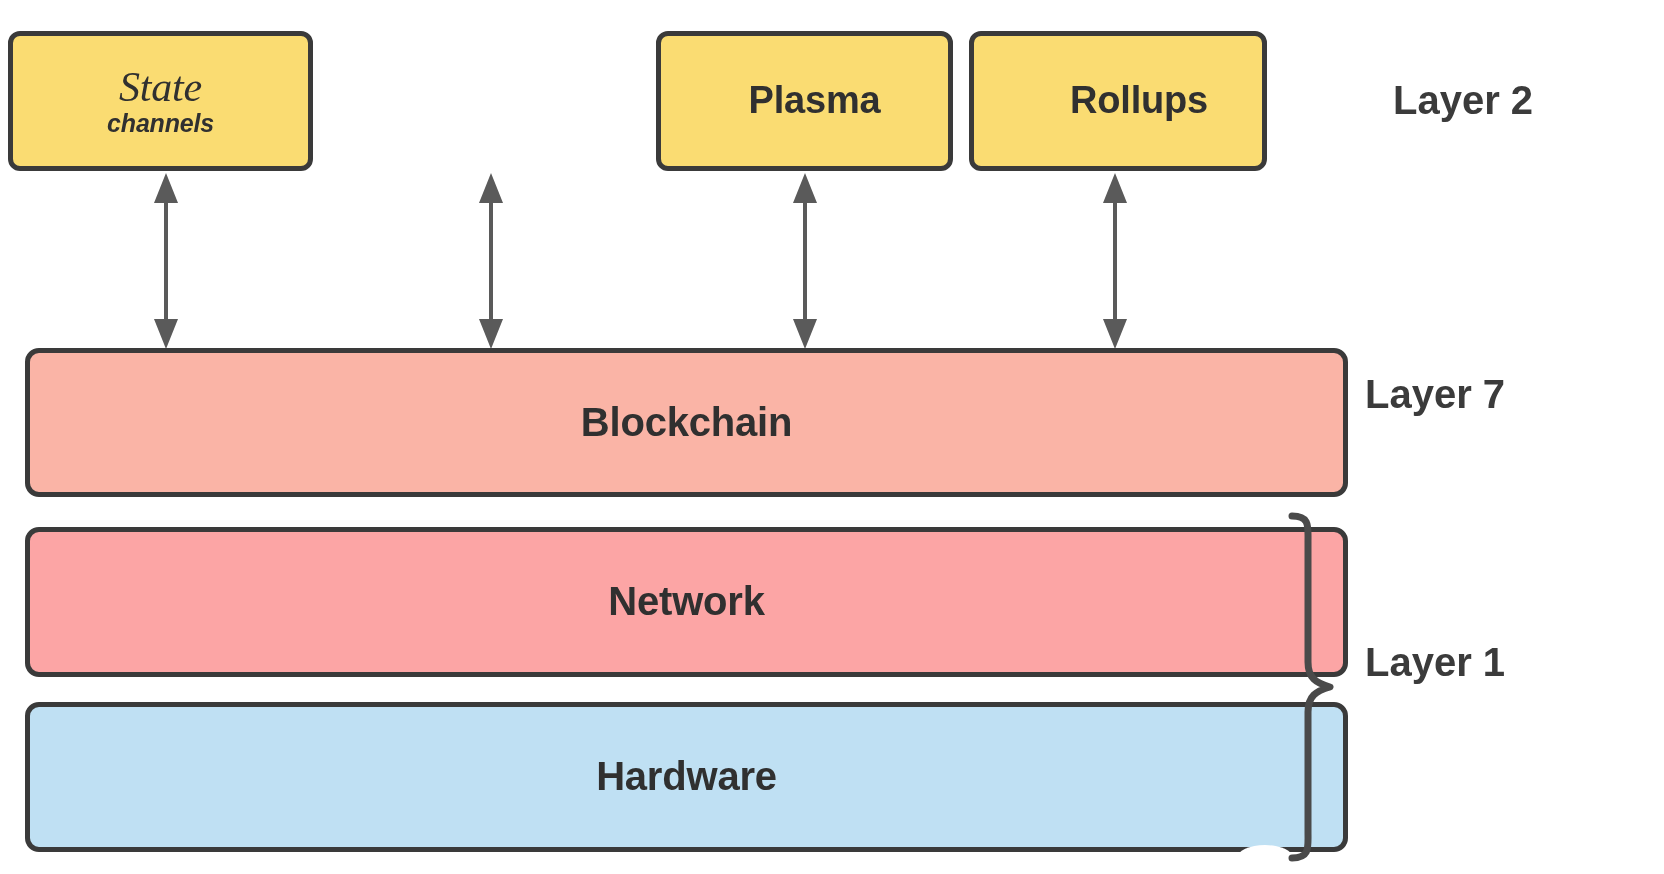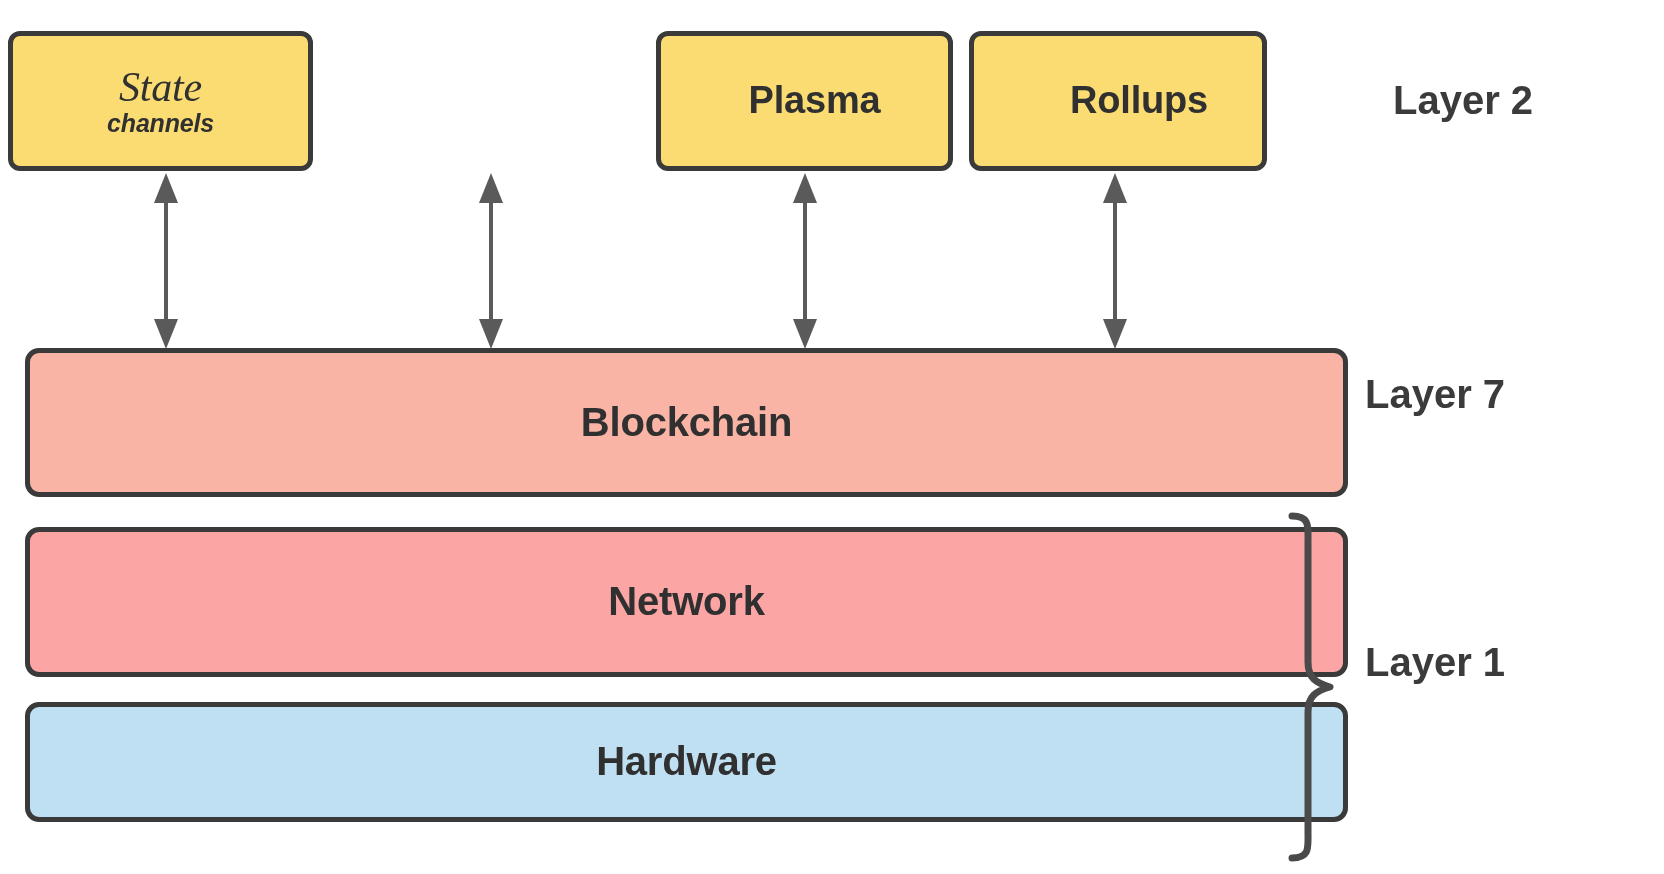--- a/index.html
+++ b/index.html
@@ -57,21 +57,21 @@
   }
 
   .bar {
     left: 25px;
     width: 1323px;
     font-size: 40px;
     border-radius: 14px;
   }
   #bar-blockchain { top: 348px;  height: 149px; background: #fab4a6; }
   #bar-network    { top: 527px;  height: 150px; background: #fca5a5; }
-  #bar-hardware   { top: 702px;  height: 120px; background: #bfe0f3; }
+  #bar-hardware   { top: 702px;  height: 150px; background: #bfe0f3; }
 
   
   .arrow {
     position: absolute;
     top: 173px;
     width: 40px;
     height: 176px;
   }
 
   

